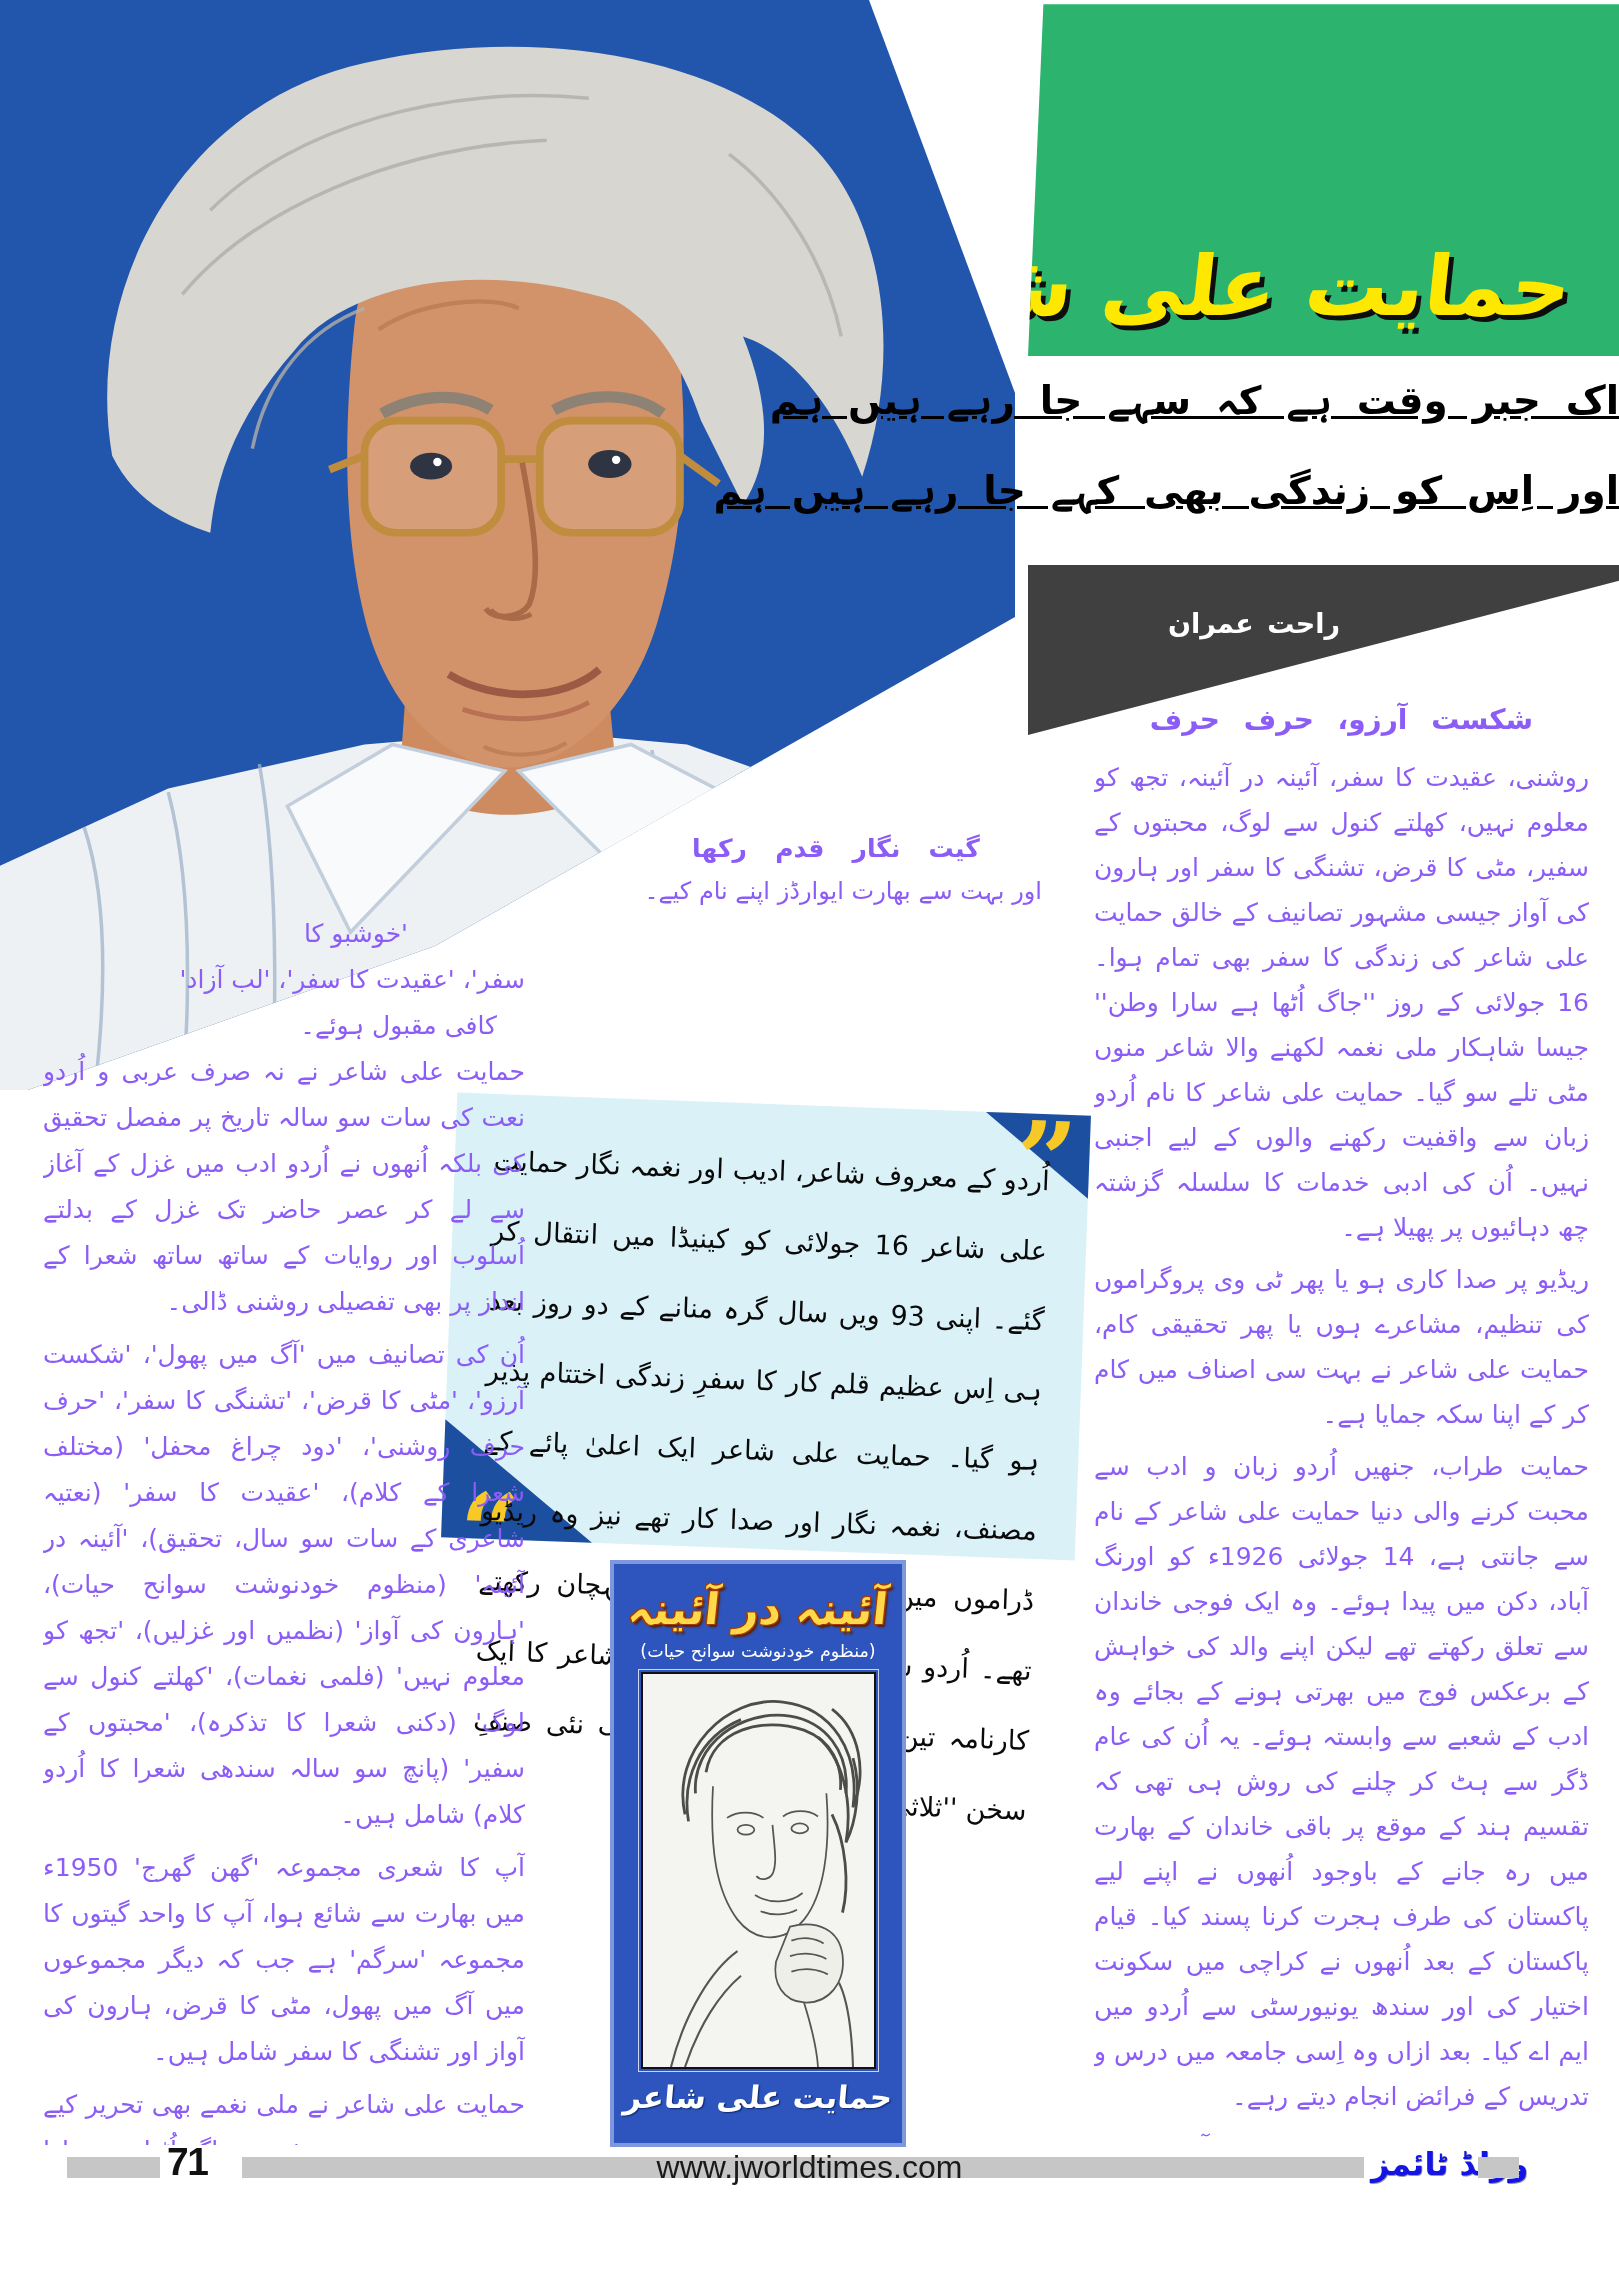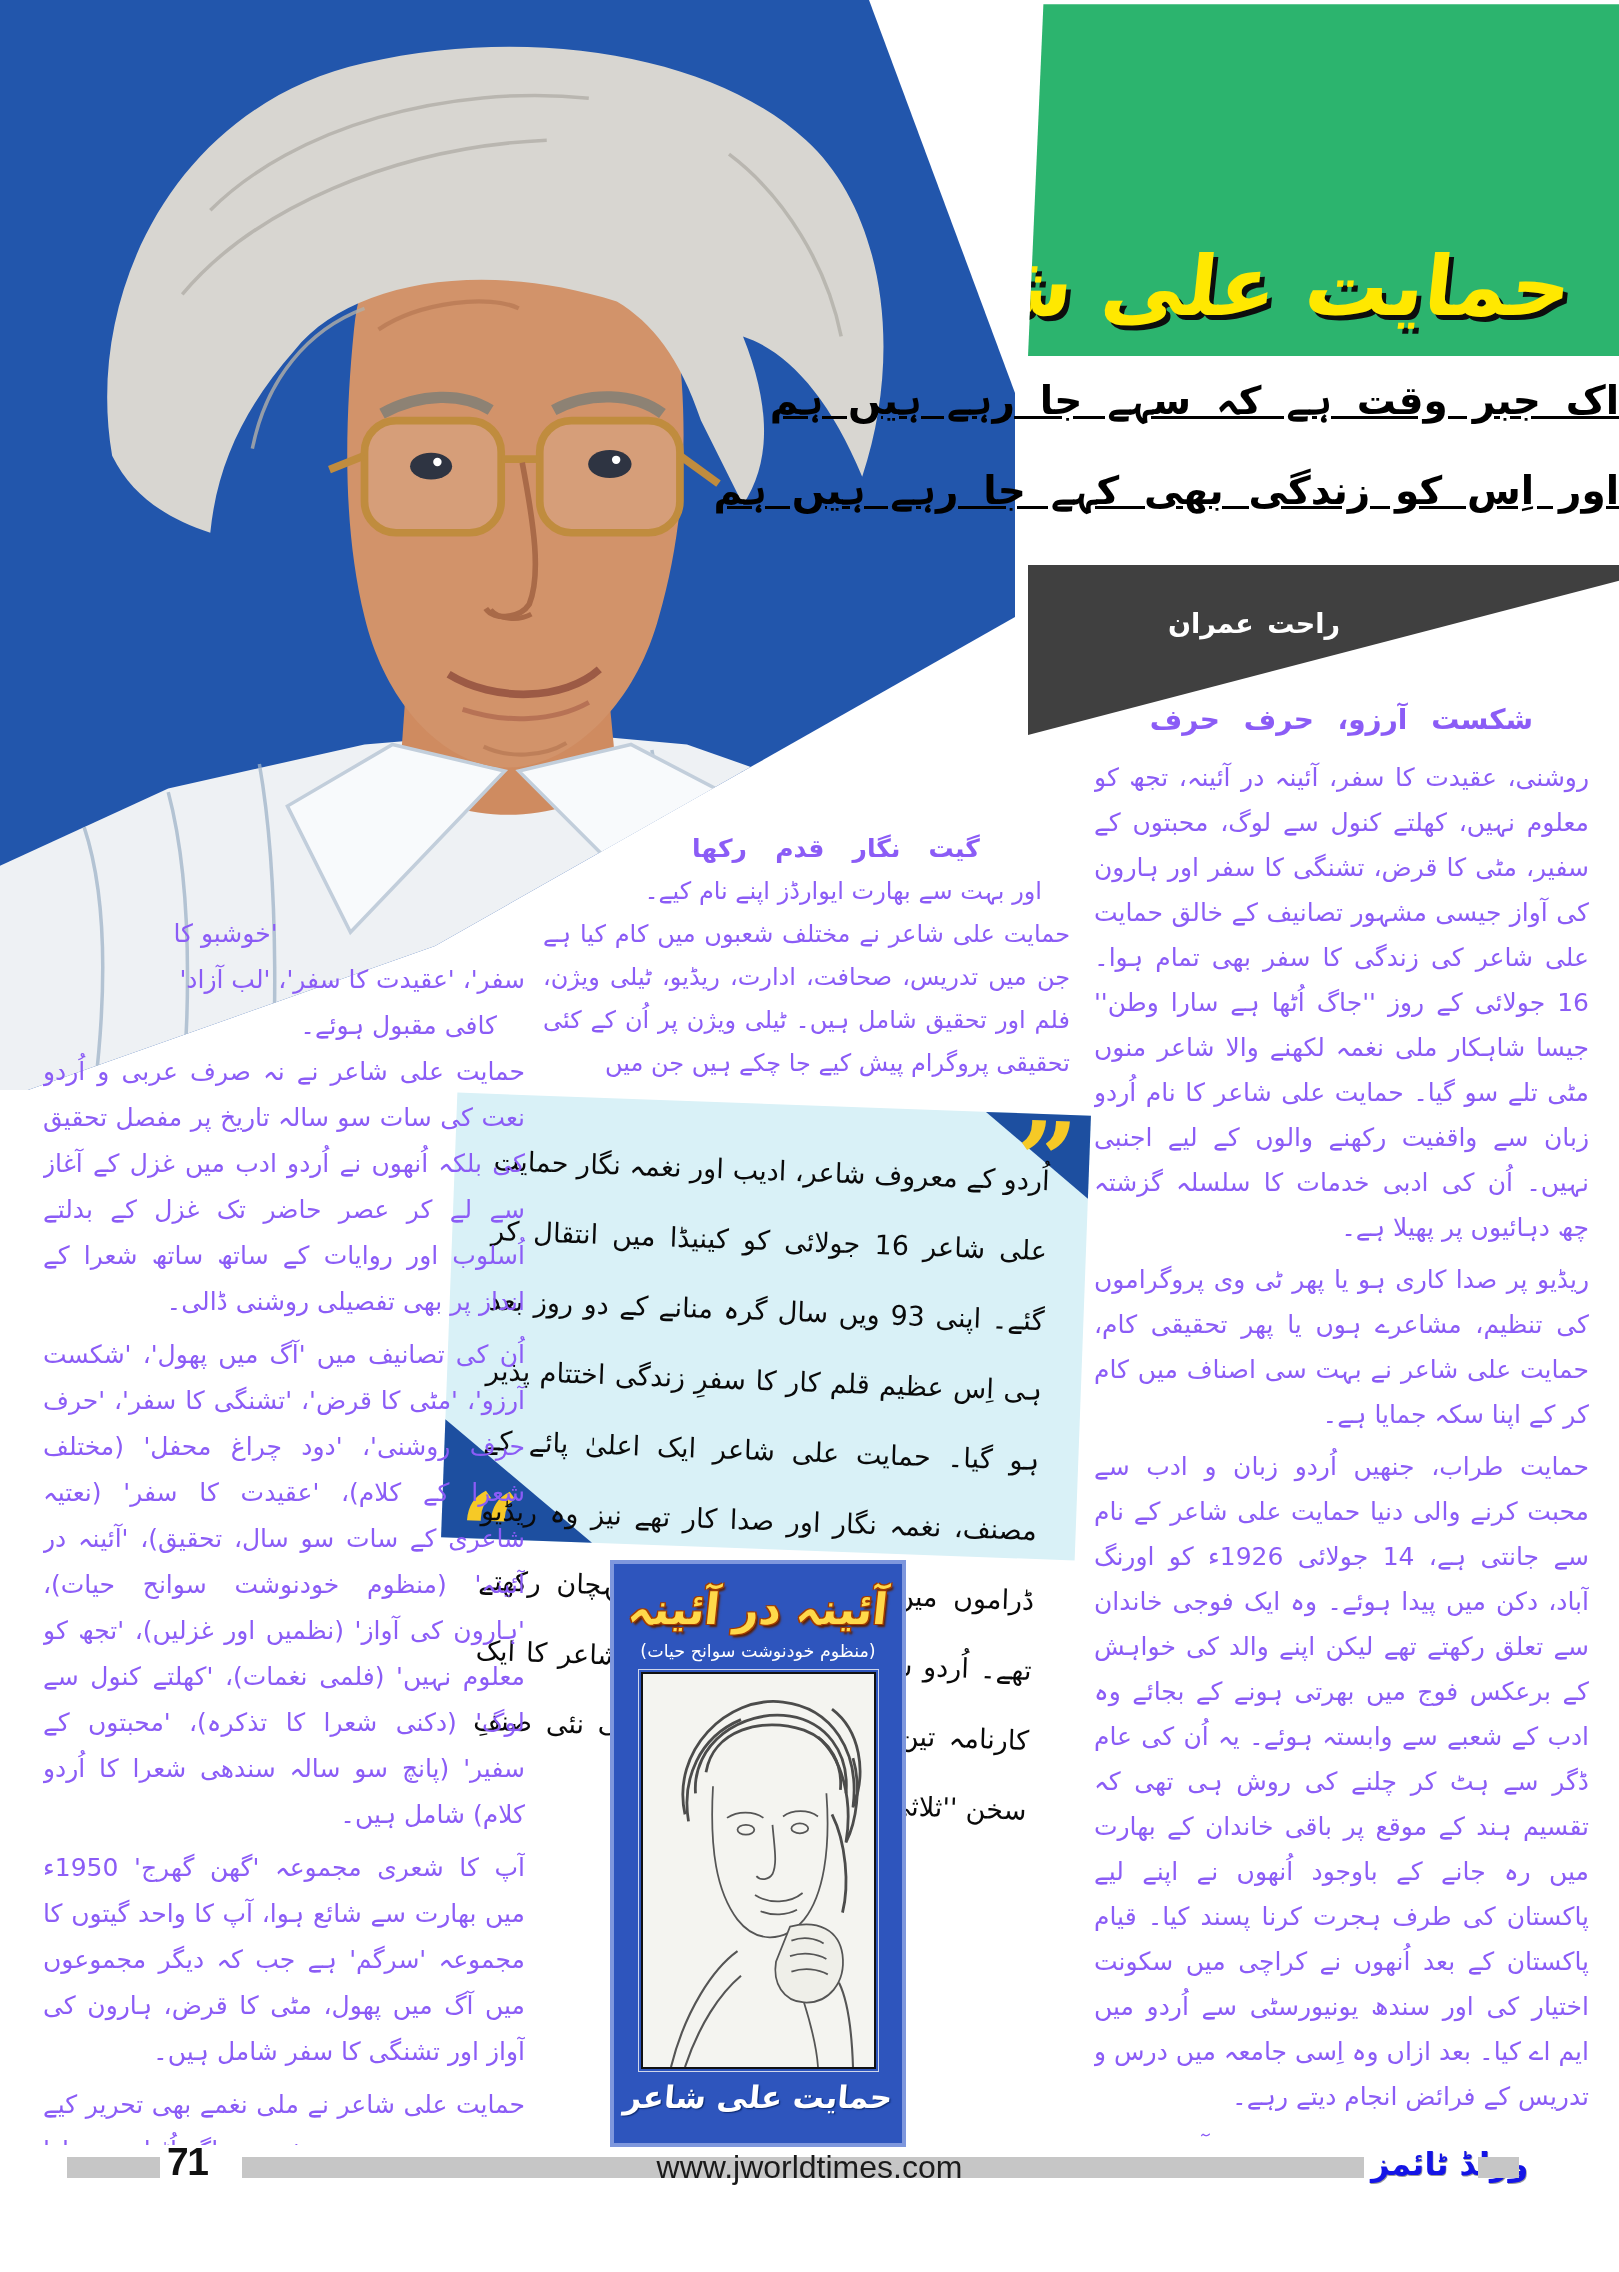--- a/index.html
+++ b/index.html
@@ -26,21 +26,21 @@
   .col{position:absolute;direction:rtl;color:#8b5cf6;text-align:justify;overflow:hidden;}
   .col p{margin:0 0 7px 0;}
   .right-col{left:1094px;top:697px;width:495px;height:1441px;font-size:25px;line-height:45px;}
   .col-heading{text-align:center;font-size:28px;font-weight:bold;word-spacing:14px;margin:0 0 12.6px 0;}
   .mid-col{left:543px;top:827px;width:527px;height:275px;font-size:24px;line-height:43px;}
   .mid-heading{display:block;width:336px;margin:0 42px 0 auto;text-align:left;
     font-size:25px;font-weight:bold;word-spacing:19.6px;}
   .mid-line{display:block;margin:0 28px 0 auto;text-align:right;}
   .left-col{left:43px;top:911px;width:482px;height:1234px;font-size:25px;line-height:46px;}
   .lc-short{display:block;text-align:right;}
-  .lc-short.l1{margin-right:117px;text-align:center;}
+  .lc-short.l1{margin-right:117px;}
   .lc-short.l3{margin-right:28px;}
   
   .quote-box{position:absolute;left:449px;top:1104px;width:634px;height:445px;background:#d9f1f7;
     transform:rotate(2.1deg);transform-origin:50% 50%;}
   .quote-text{position:absolute;inset:32px 39px 32px 39px;direction:rtl;text-align:justify;
     font-size:27px;line-height:70px;color:#0a0a0a;}
   .corner{position:absolute;width:0;height:0;}
   .corner.tr{right:0;top:0;border-top:83px solid #1d4fa0;border-left:105px solid transparent;}
   .corner.bl{left:0;bottom:0;border-bottom:118px solid #1d4fa0;border-right:151px solid transparent;}
   .qmark{position:absolute;color:#f6c926;font-size:105px;font-weight:bold;line-height:1;
@@ -156,21 +156,20 @@
     <div class="col-heading">شکست آرزو، حرف حرف</div>
     <p>روشنی، عقیدت کا سفر، آئینہ در آئینہ، تجھ کو معلوم نہیں، کھلتے کنول سے لوگ، محبتوں کے سفیر، مٹی کا قرض، تشنگی کا سفر اور ہارون کی آواز جیسی مشہور تصانیف کے خالق حمایت علی شاعر کی زندگی کا سفر بھی تمام ہوا۔ 16 جولائی کے روز ''جاگ اُٹھا ہے سارا وطن'' جیسا شاہکار ملی نغمہ لکھنے والا شاعر منوں مٹی تلے سو گیا۔ حمایت علی شاعر کا نام اُردو زبان سے واقفیت رکھنے والوں کے لیے اجنبی نہیں۔ اُن کی ادبی خدمات کا سلسلہ گزشتہ چھ دہائیوں پر پھیلا ہے۔</p>
     <p>ریڈیو پر صدا کاری ہو یا پھر ٹی وی پروگراموں کی تنظیم، مشاعرے ہوں یا پھر تحقیقی کام، حمایت علی شاعر نے بہت سی اصناف میں کام کر کے اپنا سکہ جمایا ہے۔</p>
     <p>حمایت طراب، جنھیں اُردو زبان و ادب سے محبت کرنے والی دنیا حمایت علی شاعر کے نام سے جانتی ہے، 14 جولائی 1926ء کو اورنگ آباد، دکن میں پیدا ہوئے۔ وہ ایک فوجی خاندان سے تعلق رکھتے تھے لیکن اپنے والد کی خواہش کے برعکس فوج میں بھرتی ہونے کے بجائے وہ ادب کے شعبے سے وابستہ ہوئے۔ یہ اُن کی عام ڈگر سے ہٹ کر چلنے کی روش ہی تھی کہ تقسیم ہند کے موقع پر باقی خاندان کے بھارت میں رہ جانے کے باوجود اُنھوں نے اپنے لیے پاکستان کی طرف ہجرت کرنا پسند کیا۔ قیام پاکستان کے بعد اُنھوں نے کراچی میں سکونت اختیار کی اور سندھ یونیورسٹی سے اُردو میں ایم اے کیا۔ بعد ازاں وہ اِسی جامعہ میں درس و تدریس کے فرائض انجام دیتے رہے۔</p>
     <p>وہ 1950ء کے اوائل میں کراچی آ کر ریڈیو پاکستان کا حصہ بنے۔ اُنھوں نے ریڈیو کو ہمیشہ اپنی عملی زندگی کی پہلی درس گاہ کا درجہ دیا۔ ریڈیو میں مختلف ذمہ داریاں انجام دینے کے ساتھ 60ء کے عشرے میں اُنھوں نے پاکستان کی فلمی دنیا میں بطور</p>
   </div>
 
   <div class="col mid-col">
     <span class="mid-heading">گیت نگار قدم رکھا</span>
     <span class="mid-line">اور بہت سے بھارت ایوارڈز اپنے نام کیے۔</span>
-    <p>حمایت علی شاعر نے مختلف شعبوں میں کام کیا ہے جن میں تدریس، صحافت، ادارت، ریڈیو، ٹیلی ویژن، فلم اور تحقیق شامل ہیں۔ ٹیلی ویژن پر اُن کے کئی تحقیقی پروگرام پیش کیے جا چکے ہیں جن میں</p>
   </div>
 
   <div class="quote-box">
     <div class="corner tr"></div>
     <div class="corner bl"></div>
     <div class="qmark close">”</div>
     <div class="qmark open">“</div>
     <div class="quote-text">اُردو کے معروف شاعر، ادیب اور نغمہ نگار حمایت علی شاعر 16 جولائی کو کینیڈا میں انتقال کر گئے۔ اپنی 93 ویں سال گرہ منانے کے دو روز بعد ہی اِس عظیم قلم کار کا سفرِ زندگی اختتام پذیر ہو گیا۔ حمایت علی شاعر ایک اعلیٰ پائے کے مصنف، نغمہ نگار اور صدا کار تھے نیز وہ ریڈیو ڈراموں میں بھی اپنی ایک منفرد پہچان رکھتے تھے۔ اُردو شاعری میں حمایت علی شاعر کا ایک کارنامہ تین مصرعوں پر مشتمل ایک نئی صنفِ سخن ''ثلاثی'' کی ایجاد ہے۔</div>
   </div>
 

